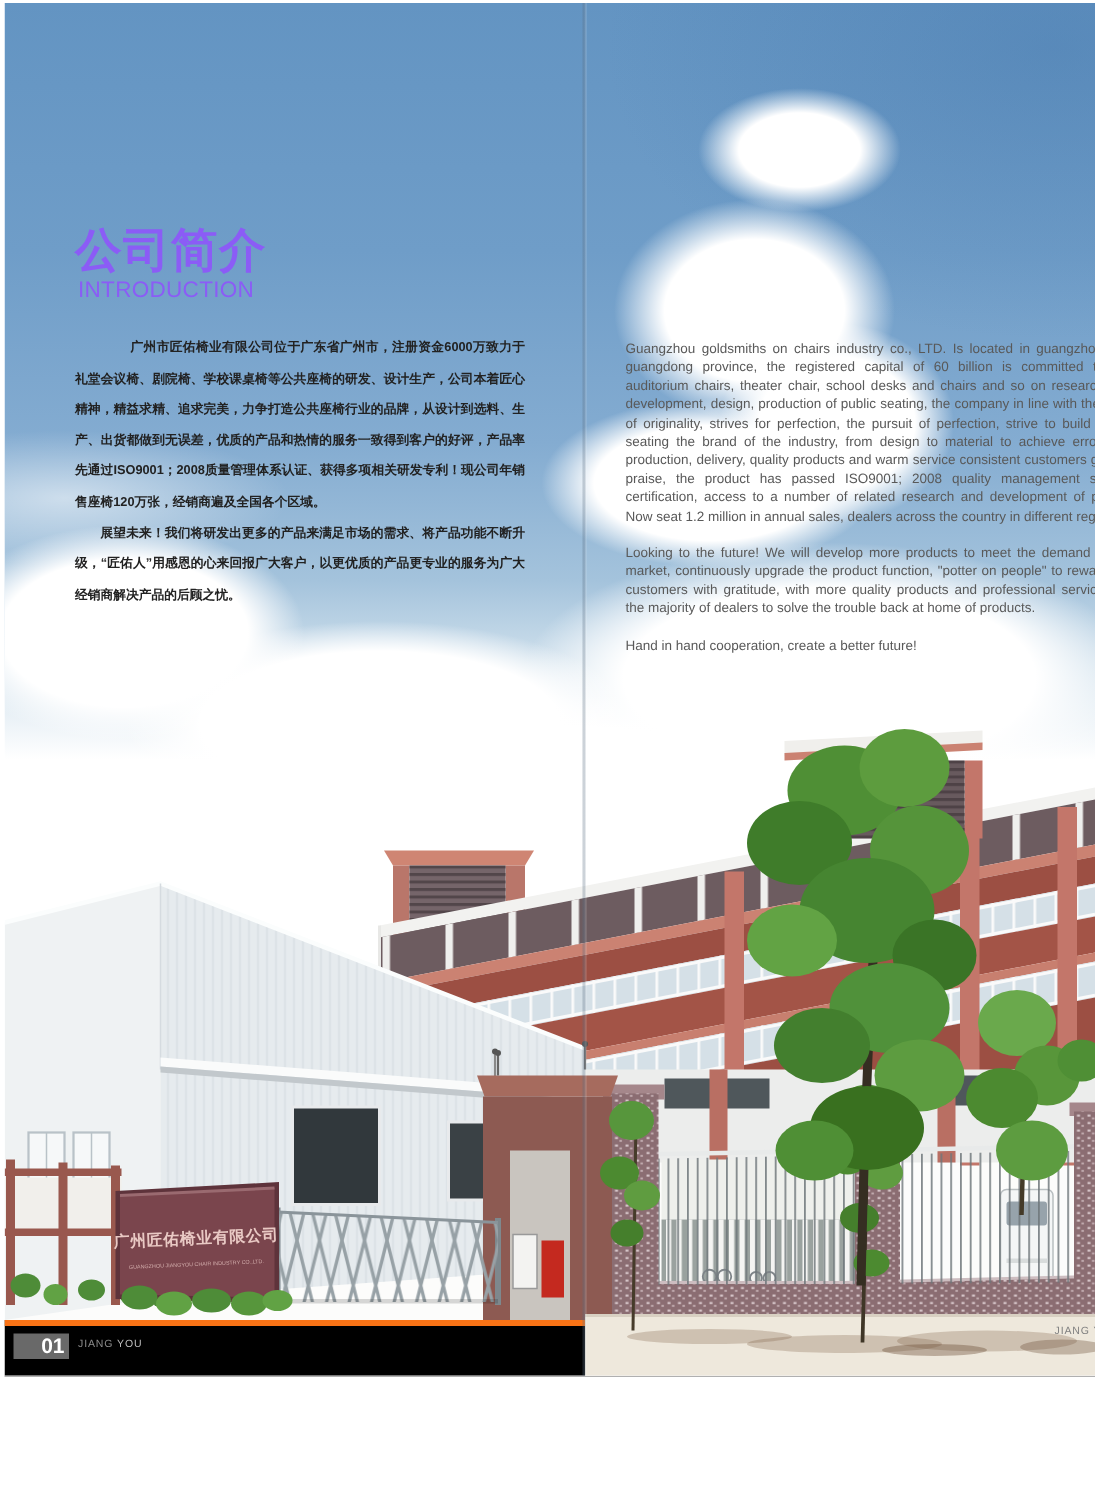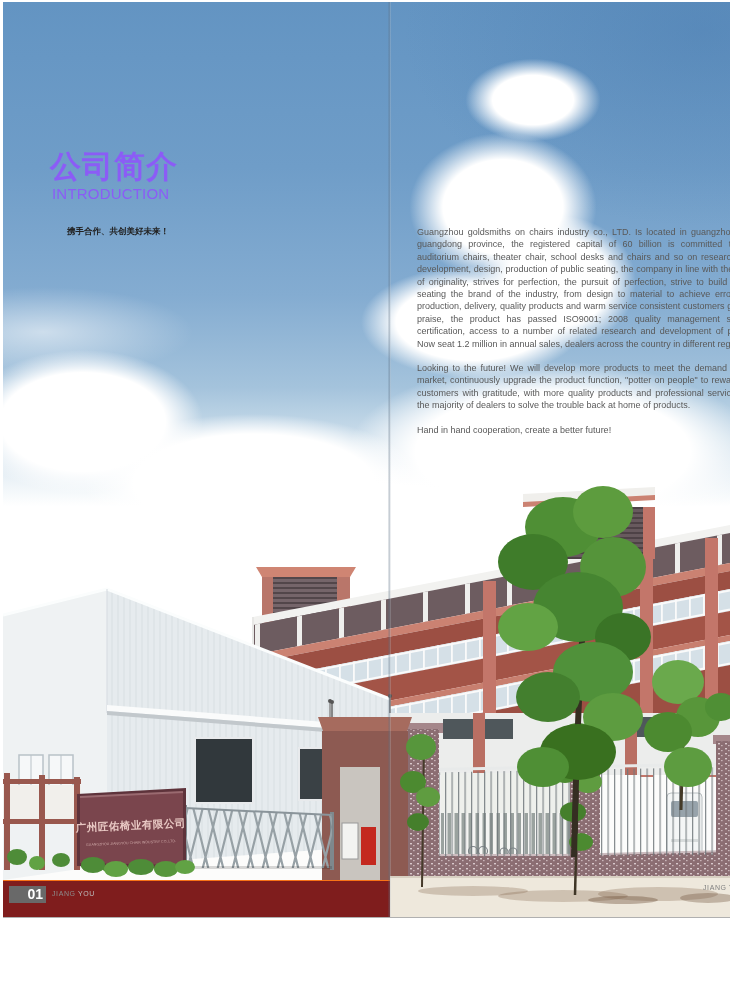--- a/index.html
+++ b/index.html
@@ -30,22 +30,22 @@
   .title-block h1{margin:0;font-size:31px;font-weight:bold;letter-spacing:1px;line-height:1.05;}
   .title-block h2{margin:1px 0 0 2px;font-size:15px;font-weight:normal;letter-spacing:.2px;}
   .cn-text{position:absolute;left:47px;top:219px;width:300px;z-index:4;}
   .cn-text p{margin:0;font-size:8.5px;line-height:20.6px;font-weight:bold;color:#222;text-align:justify;}
   .cn-text p.first{text-indent:37px;}
   .cn-text p.ind{text-indent:17px;}
   .en-text{position:absolute;left:414px;top:224px;width:338px;z-index:4;}
   .en-text p{margin:0 0 12px;font-size:9px;line-height:12.4px;color:#595959;text-align:justify;}
   .en-text p:last-child{margin-bottom:0;}
   
-  .footer-left{position:absolute;left:0;top:878px;width:387px;height:37px;background:#7f1d1d;
-               border-top:1px solid #f97316;z-index:5;}
+  .footer-left{position:absolute;left:0;top:878px;width:387px;height:37px;background:#000000;
+               border-top:4px solid #f97316;z-index:5;}
   .page-badge{position:absolute;left:6px;top:5px;width:37px;height:17px;background:#696969;
               color:#fff;font-size:14px;font-weight:bold;text-align:right;line-height:17px;
               padding-right:3px;box-sizing:border-box;}
   .brand{position:absolute;left:49px;top:9px;font-size:7px;letter-spacing:.6px;white-space:nowrap;}
   .brand .b1{color:#8d8d8d;}
   .brand .b2{color:#bdbdbd;}
   .brand-right{position:absolute;left:700px;top:882px;font-size:7px;letter-spacing:.6px;
                color:#808080;z-index:6;white-space:nowrap;}
 </style>
 </head>
@@ -277,21 +277,22 @@
       <ellipse cx="718" cy="240" rx="16" ry="14" fill="#4f8f35"></ellipse>
     </g>
   </svg>
 
   <div class="title-block">
     <h1>公司简介</h1>
     <h2>INTRODUCTION</h2>
   </div>
 
   <div class="cn-text">
-    <p class="ind">携手合作、共创美好未来！</p>
+    <p class="first">广州市匠佑椅业有限公司位于广东省广州市，注册资金6000万致力于礼堂会议椅、剧院椅、学校课桌椅等公共座椅的研发、设计生产，公司本着匠心精神，精益求精、追求完美，力争打造公共座椅行业的品牌，从设计到选料、生产、出货都做到无误差，优质的产品和热情的服务一致得到客户的好评，产品率先通过ISO9001；2008质量管理体系认证、获得多项相关研发专利！现公司年销售座椅120万张，经销商遍及全国各个区域。</p>
+    <p class="ind">展望未来！我们将研发出更多的产品来满足市场的需求、将产品功能不断升级，“匠佑人”用感恩的心来回报广大客户，以更优质的产品更专业的服务为广大经销商解决产品的后顾之忧。</p>
   </div>
 
   <div class="en-text">
     <p>Guangzhou goldsmiths on chairs industry co., LTD. Is located in guangzhou city, guangdong province, the registered capital of 60 billion is committed to the auditorium chairs, theater chair, school desks and chairs and so on research and development, design, production of public seating, the company in line with the spirit of originality, strives for perfection, the pursuit of perfection, strive to build public seating the brand of the industry, from design to material to achieve error-free, production, delivery, quality products and warm service consistent customers get the praise, the product has passed ISO9001; 2008 quality management system certification, access to a number of related research and development of patent! Now seat 1.2 million in annual sales, dealers across the country in different regions.</p>
     <p>Looking to the future! We will develop more products to meet the demand of the market, continuously upgrade the product function, "potter on people" to reward our customers with gratitude, with more quality products and professional services for the majority of dealers to solve the trouble back at home of products.</p>
     <p>Hand in hand cooperation, create a better future!</p>
   </div>
 
   <div class="footer-left">
     <div class="page-badge">01</div>

